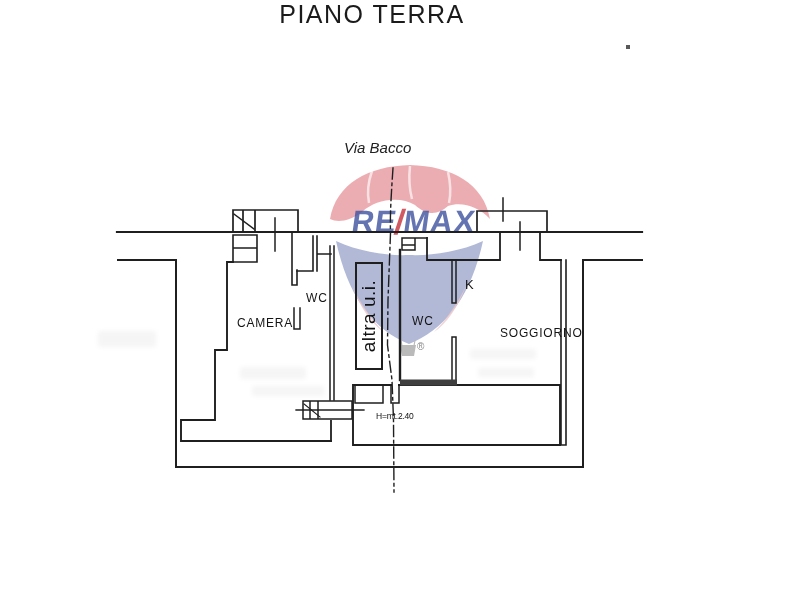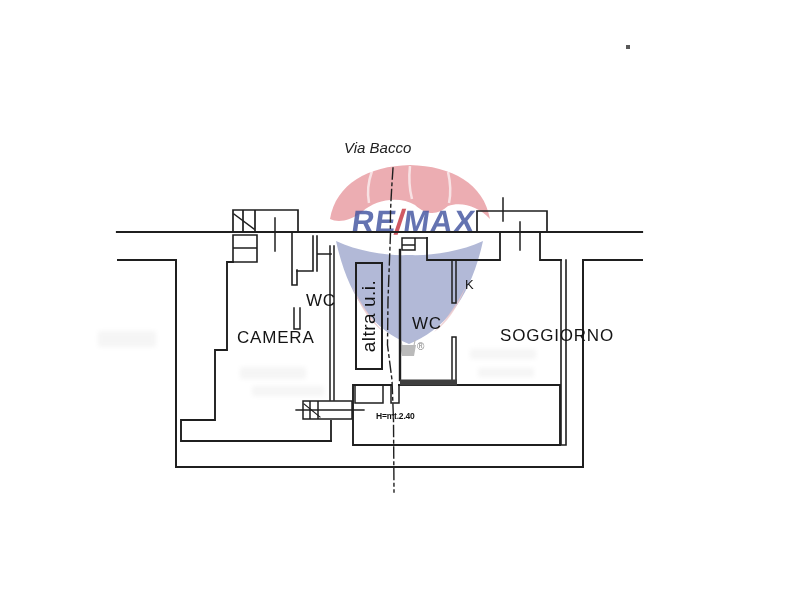--- a/index.html
+++ b/index.html
@@ -7,27 +7,27 @@
     position:relative;width:800px;height:600px;background:#ffffff;overflow:hidden;
     font-family:"Liberation Sans", sans-serif;color:#1f1f1f;
   }
   .abs{position:absolute;}
   
   .plan-title{
     left:0;top:48;width:744px;text-align:center;
     font-size:25px;letter-spacing:1.5px;color:#1b1b1b;
   }
   .street-label{left:344px;top:139px;font-size:15px;color:#222;font-style:italic;}
-  .room-label{font-size:17px;letter-spacing:.8px;color:#141414;white-space:nowrap;}
-  .lbl-camera{left:237px;top:328px;text-align:center;}
+  .room-label{font-size:12px;letter-spacing:.8px;color:#141414;white-space:nowrap;}
+  .lbl-camera{left:237px;top:316px;text-align:center;}
   .lbl-wc-left{left:306px;top:291px;}
   .lbl-wc-right{left:412px;top:314px;}
   .lbl-k{left:465px;top:277px;font-size:13px;}
   .lbl-soggiorno{left:500px;top:326px;}
-  .height-note{left:356px;top:411px;font-size:8.5px;font-weight:bold;letter-spacing:-.2px;color:#111;padding-left:20px;}
+  .height-note{left:356px;top:411px;font-size:8.5px;font-weight:normal;letter-spacing:-.2px;color:#111;padding-left:20px;}
   
   .altra-box{
     left:355px;top:262px;width:28px;height:108px;border:2px solid #1f1f1f;
     display:flex;align-items:center;justify-content:center;background:transparent;box-sizing:border-box;
   }
   .altra-box span{
     transform:rotate(-90deg);white-space:nowrap;font-size:19px;color:#111;letter-spacing:.5px;
   }
   
   .watermark{left:0;top:0;width:800px;height:600px;opacity:.58;filter:blur(.6px);pointer-events:none;}
@@ -118,20 +118,21 @@
     </g>
   </svg>
 
   <div class="abs smudge" style="left:98px;top:331px;width:58px;height:16px"></div>
   <div class="abs smudge" style="left:240px;top:367px;width:66px;height:12px"></div>
   <div class="abs smudge" style="left:252px;top:386px;width:72px;height:10px"></div>
   <div class="abs smudge" style="left:470px;top:349px;width:66px;height:10px"></div>
   <div class="abs smudge" style="left:478px;top:368px;width:56px;height:9px"></div>
   <div class="abs speck"></div>
 
+  <div class="abs plan-title">PIANO TERRA</div>
   <div class="abs street-label">Via Bacco</div>
 
   <div class="abs room-label lbl-camera">CAMERA</div>
   <div class="abs room-label lbl-wc-left">WC</div>
   <div class="abs room-label lbl-wc-right">WC</div>
   <div class="abs room-label lbl-k">K</div>
   <div class="abs room-label lbl-soggiorno">SOGGIORNO</div>
 
   <div class="abs altra-box">
     <span>altra u.i.</span>

